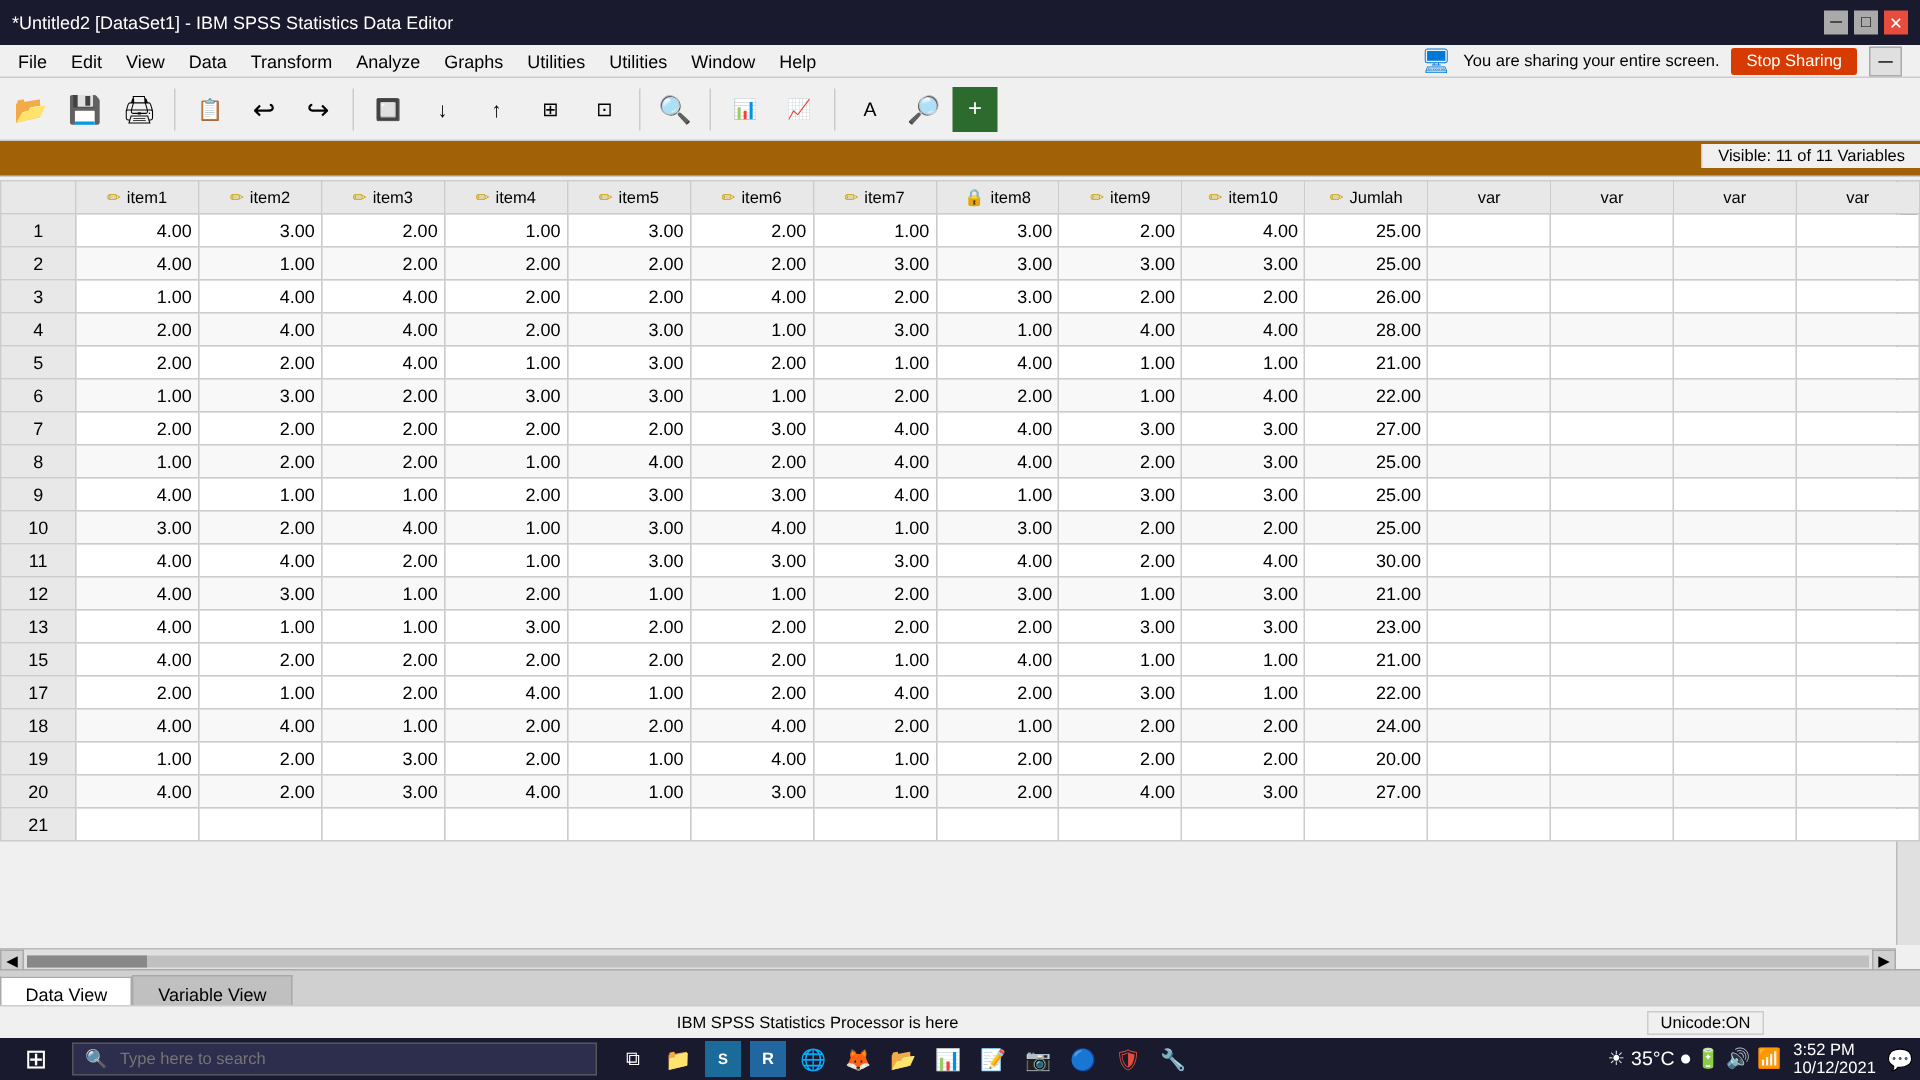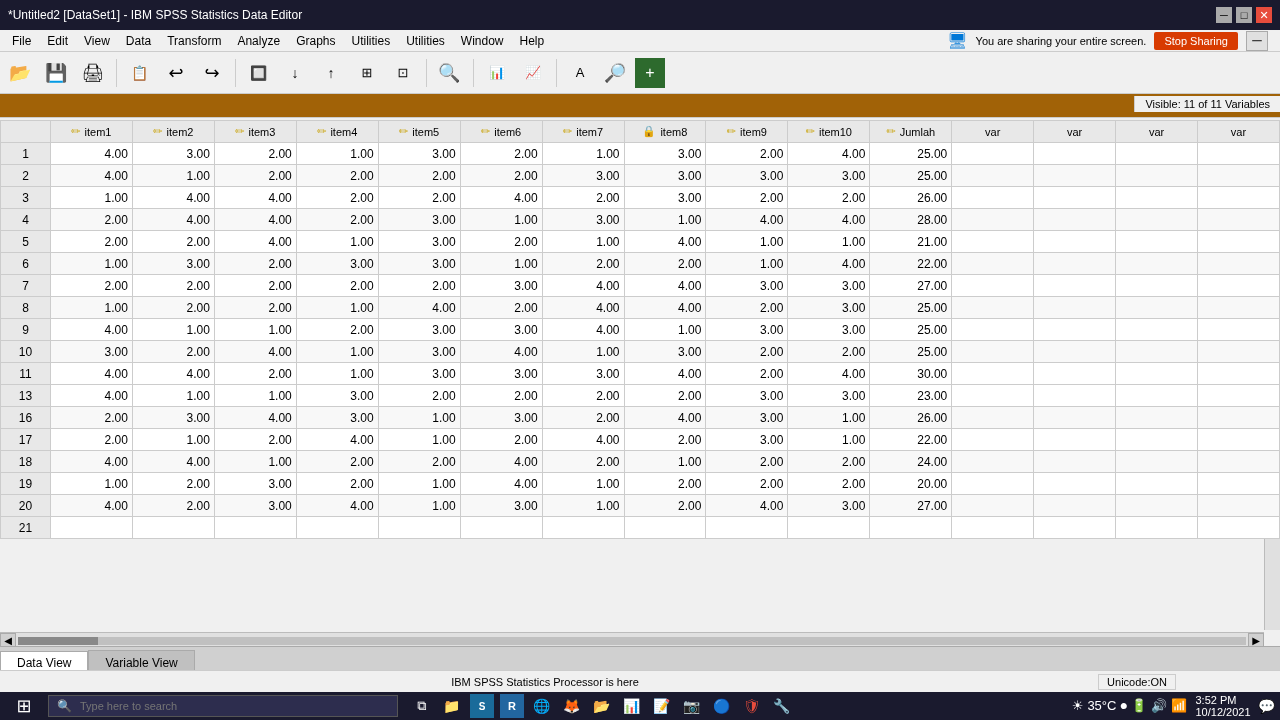--- a/index.html
+++ b/index.html
@@ -632,54 +632,72 @@
             <td style="background: rgb(255, 255, 255);">4.00</td>
             <td style="background: rgb(255, 255, 255);">2.00</td>
             <td style="background: rgb(255, 255, 255);">4.00</td>
             <td style="background: rgb(255, 255, 255);">30.00</td>
             <td style="background: rgb(255, 255, 255);"></td>
             <td style="background: rgb(255, 255, 255);"></td>
             <td style="background: rgb(255, 255, 255);"></td>
             <td style="background: rgb(255, 255, 255);"></td>
           </tr>
           <tr>
+            <td class="row-num">12</td>
+            <td style="background: rgb(248, 248, 248);">4.00</td>
+            <td style="background: rgb(248, 248, 248);">3.00</td>
+            <td style="background: rgb(248, 248, 248);">1.00</td>
+            <td style="background: rgb(248, 248, 248);">2.00</td>
+            <td style="background: rgb(248, 248, 248);">1.00</td>
+            <td style="background: rgb(248, 248, 248);">1.00</td>
+            <td style="background: rgb(248, 248, 248);">2.00</td>
+            <td style="background: rgb(248, 248, 248);">3.00</td>
+            <td style="background: rgb(248, 248, 248);">1.00</td>
+            <td style="background: rgb(248, 248, 248);">3.00</td>
+            <td style="background: rgb(248, 248, 248);">21.00</td>
+            <td style="background: rgb(248, 248, 248);"></td>
+            <td style="background: rgb(248, 248, 248);"></td>
+            <td style="background: rgb(248, 248, 248);"></td>
+            <td style="background: rgb(248, 248, 248);"></td>
+          </tr>
+          <tr>
             <td class="row-num">13</td>
             <td style="background: rgb(255, 255, 255);">4.00</td>
             <td style="background: rgb(255, 255, 255);">1.00</td>
             <td style="background: rgb(255, 255, 255);">1.00</td>
             <td style="background: rgb(255, 255, 255);">3.00</td>
             <td style="background: rgb(255, 255, 255);">2.00</td>
             <td style="background: rgb(255, 255, 255);">2.00</td>
             <td style="background: rgb(255, 255, 255);">2.00</td>
             <td style="background: rgb(255, 255, 255);">2.00</td>
             <td style="background: rgb(255, 255, 255);">3.00</td>
             <td style="background: rgb(255, 255, 255);">3.00</td>
             <td style="background: rgb(255, 255, 255);">23.00</td>
             <td style="background: rgb(255, 255, 255);"></td>
             <td style="background: rgb(255, 255, 255);"></td>
             <td style="background: rgb(255, 255, 255);"></td>
             <td style="background: rgb(255, 255, 255);"></td>
           </tr>
           <tr>
-            <td class="row-num">16</td>
-            <td style="background: rgb(248, 248, 248);">2.00</td>
-            <td style="background: rgb(248, 248, 248);">3.00</td>
-            <td style="background: rgb(248, 248, 248);">4.00</td>
-            <td style="background: rgb(248, 248, 248);">3.00</td>
-            <td style="background: rgb(248, 248, 248);">1.00</td>
-            <td style="background: rgb(248, 248, 248);">3.00</td>
-            <td style="background: rgb(248, 248, 248);">2.00</td>
-            <td style="background: rgb(248, 248, 248);">4.00</td>
-            <td style="background: rgb(248, 248, 248);">3.00</td>
-            <td style="background: rgb(248, 248, 248);">1.00</td>
-            <td style="background: rgb(248, 248, 248);">26.00</td>
-            <td style="background: rgb(248, 248, 248);"></td>
-            <td style="background: rgb(248, 248, 248);"></td>
-            <td style="background: rgb(248, 248, 248);"></td>
-            <td style="background: rgb(248, 248, 248);"></td>
+            <td class="row-num">15</td>
+            <td style="background: rgb(255, 255, 255);">4.00</td>
+            <td style="background: rgb(255, 255, 255);">2.00</td>
+            <td style="background: rgb(255, 255, 255);">2.00</td>
+            <td style="background: rgb(255, 255, 255);">2.00</td>
+            <td style="background: rgb(255, 255, 255);">2.00</td>
+            <td style="background: rgb(255, 255, 255);">2.00</td>
+            <td style="background: rgb(255, 255, 255);">1.00</td>
+            <td style="background: rgb(255, 255, 255);">4.00</td>
+            <td style="background: rgb(255, 255, 255);">1.00</td>
+            <td style="background: rgb(255, 255, 255);">1.00</td>
+            <td style="background: rgb(255, 255, 255);">21.00</td>
+            <td style="background: rgb(255, 255, 255);"></td>
+            <td style="background: rgb(255, 255, 255);"></td>
+            <td style="background: rgb(255, 255, 255);"></td>
+            <td style="background: rgb(255, 255, 255);"></td>
           </tr>
           <tr>
             <td class="row-num">17</td>
             <td style="background: rgb(255, 255, 255);">2.00</td>
             <td style="background: rgb(255, 255, 255);">1.00</td>
             <td style="background: rgb(255, 255, 255);">2.00</td>
             <td style="background: rgb(255, 255, 255);">4.00</td>
             <td style="background: rgb(255, 255, 255);">1.00</td>
             <td style="background: rgb(255, 255, 255);">2.00</td>
             <td style="background: rgb(255, 255, 255);">4.00</td>

